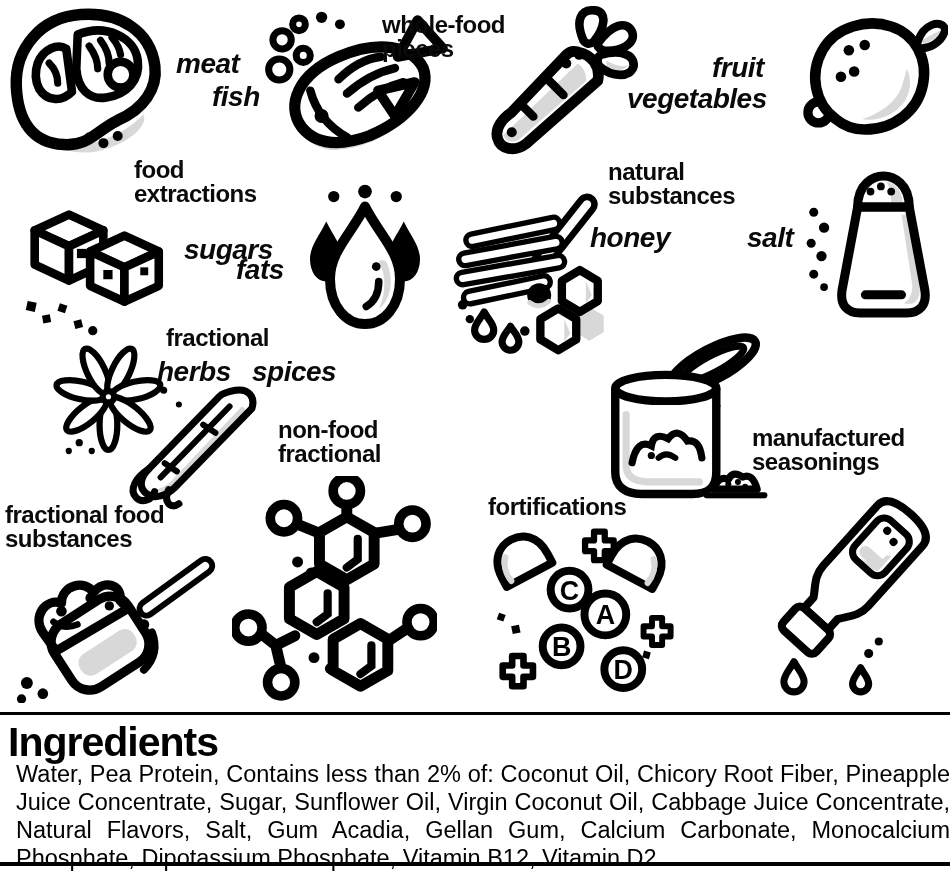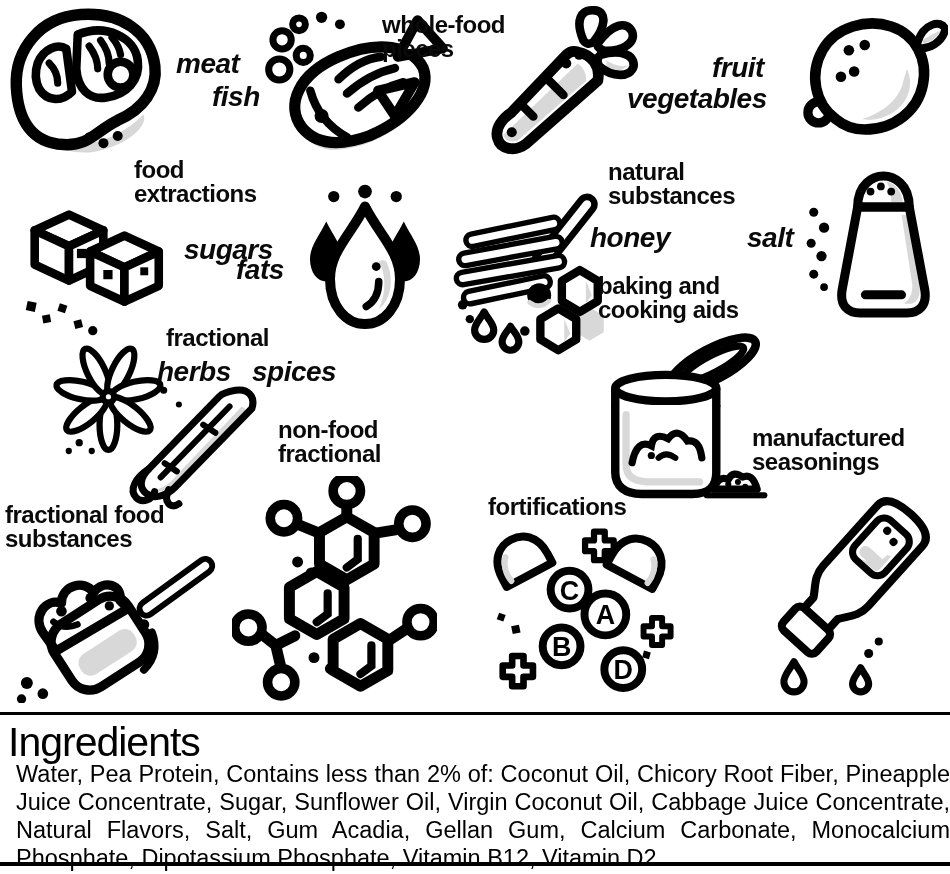--- a/index.html
+++ b/index.html
@@ -4,21 +4,21 @@
 <style>
   html,body{margin:0;padding:0;background:#fff}
   .stage{position:relative;width:950px;height:874px;background:#fff;overflow:hidden;
          font-family:"Liberation Sans",sans-serif;color:#000}
   .icon{position:absolute}
   .lbl{position:absolute;font-weight:bold;white-space:pre-line;line-height:1.02;
        letter-spacing:-0.5px;color:#0a0a0a}
   .cat{font-size:24px;text-align:left}
   .sub{font-size:28px;font-style:italic}
   .rule{position:absolute;left:0;width:950px;background:#000}
-  .ing-head{position:absolute;left:8px;top:719px;font-size:41px;font-weight:normal;
+  .ing-head{position:absolute;left:8px;top:719px;font-size:41px;font-weight:bold;
             letter-spacing:-1px}
   .ing-text{position:absolute;left:16px;top:760px;width:934px;font-size:23.5px;
             line-height:28px;text-align:justify}
   .vt{font:bold 27px "Liberation Sans",sans-serif;text-anchor:middle;fill:#000}
 </style>
 </head>
 <body>
 
 <div class="stage">
 
@@ -149,22 +149,20 @@
     <path d="M110,67 L125,76 L125,93 L110,102 L95,93 L95,76 Z" fill="#fff" stroke="#000" stroke-width="7" stroke-linejoin="round"></path>
     <path d="M115,76 L120,88 L115,95 Z" fill="#d8d8d8"></path>
     <path d="M92,99 L107,108 L107,125 L92,134 L77,125 L77,108 Z" fill="#fff" stroke="#000" stroke-width="7" stroke-linejoin="round"></path>
     <path d="M97,108 L102,120 L97,127 Z" fill="#d8d8d8"></path>
   </svg>
 
   <div class="lbl cat" style="left:608px;top:160px;width:180px">natural
 substances</div>
   <div class="lbl sub" style="left:590px;top:224px">honey</div>
   <div class="lbl sub" style="left:747px;top:224px">salt</div>
-  <div class="lbl cat" style="left:598px;top:274px;width:200px">baking and
-cooking aids</div>
 
   <svg class="icon" style="left:806px;top:168px;width:142px;height:162px" viewBox="0 0 110 125">
     <circle cx="6" cy="34" r="3.5" fill="#000"></circle>
       <circle cx="14" cy="46" r="4" fill="#000"></circle>
     <circle cx="4" cy="58" r="3.5" fill="#000"></circle>
       <circle cx="12" cy="68" r="4" fill="#000"></circle>
     <circle cx="6" cy="82" r="3.5" fill="#000"></circle>
       <circle cx="14" cy="92" r="3" fill="#000"></circle>
     <path d="M62,10 C70,12 74,18 75,26 L66,26 C66,18 64,13 62,10 Z" fill="#d8d8d8"></path>
     <path d="M40,30 C40,12 52,6 60,6 C68,6 80,12 80,30 Z" fill="none" stroke="#000" stroke-width="7" stroke-linejoin="round"></path>

